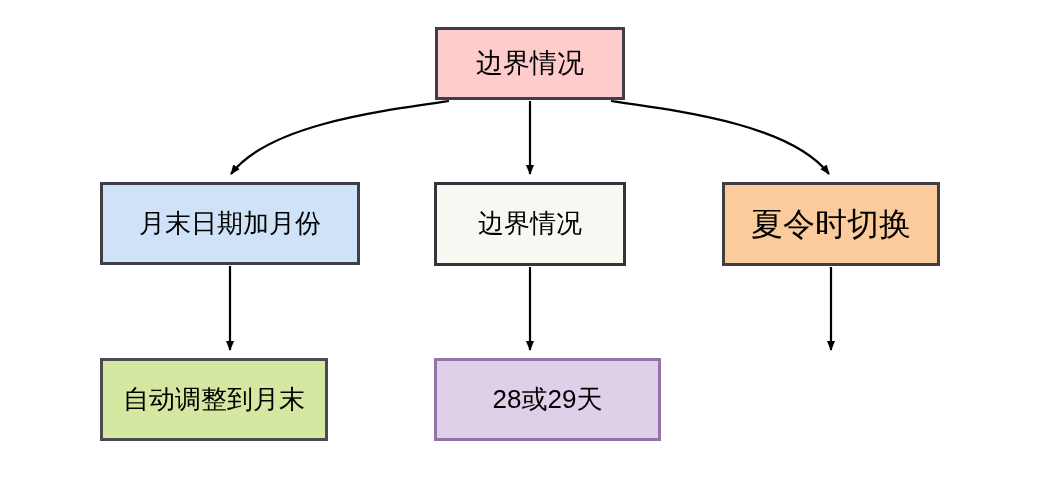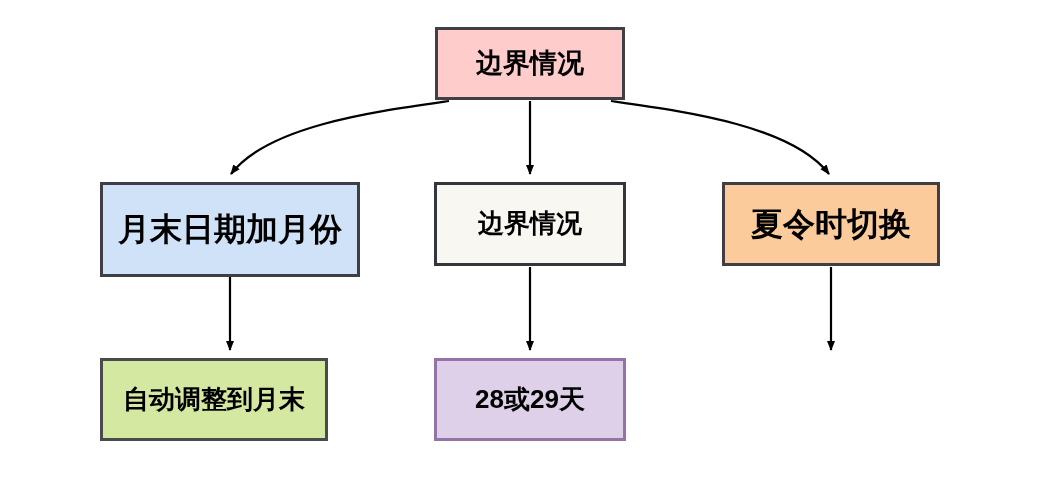--- a/index.html
+++ b/index.html
@@ -34,43 +34,42 @@
     align-items: center;
     justify-content: center;
     text-align: center;
     color: #000000;
     line-height: 1.15;
     white-space: nowrap;
     z-index: 2;
   }
   .node-label {
     display: block;
-    font-weight: bold;
   }
 
   
   #node-root {
     left: 435px;
     top: 27px;
     width: 190px;
     height: 73px;
     border: 3px solid #3f3f45;
     background: #ffcccc;
     font-size: 27px;
   }
 
   
   #node-month-end-add {
     left: 100px;
     top: 182px;
     width: 260px;
-    height: 95px;
+    height: 83px;
     border: 3px solid #3f3f45;
     background: #cfe2f7;
-    font-size: 32px;
+    font-size: 26px;
   }
   #node-leap-february {
     left: 434px;
     top: 182px;
     width: 192px;
     height: 84px;
     border: 3px solid #33373b;
     background: #f9f7f1;
     font-size: 26px;
   }
@@ -90,21 +89,21 @@
     top: 358px;
     width: 228px;
     height: 83px;
     border: 3px solid #4a4a4f;
     background: #d5e8a2;
     font-size: 26px;
   }
   #node-28-or-29-days {
     left: 434px;
     top: 358px;
-    width: 192px;
+    width: 227px;
     height: 83px;
     border: 3px solid #9673a6;
     background: #ddd0e8;
     font-size: 26px;
   }
   #node-23-or-25-hours {
     left: 697px;
     top: 358px;
     width: 265px;
     height: 83px;

